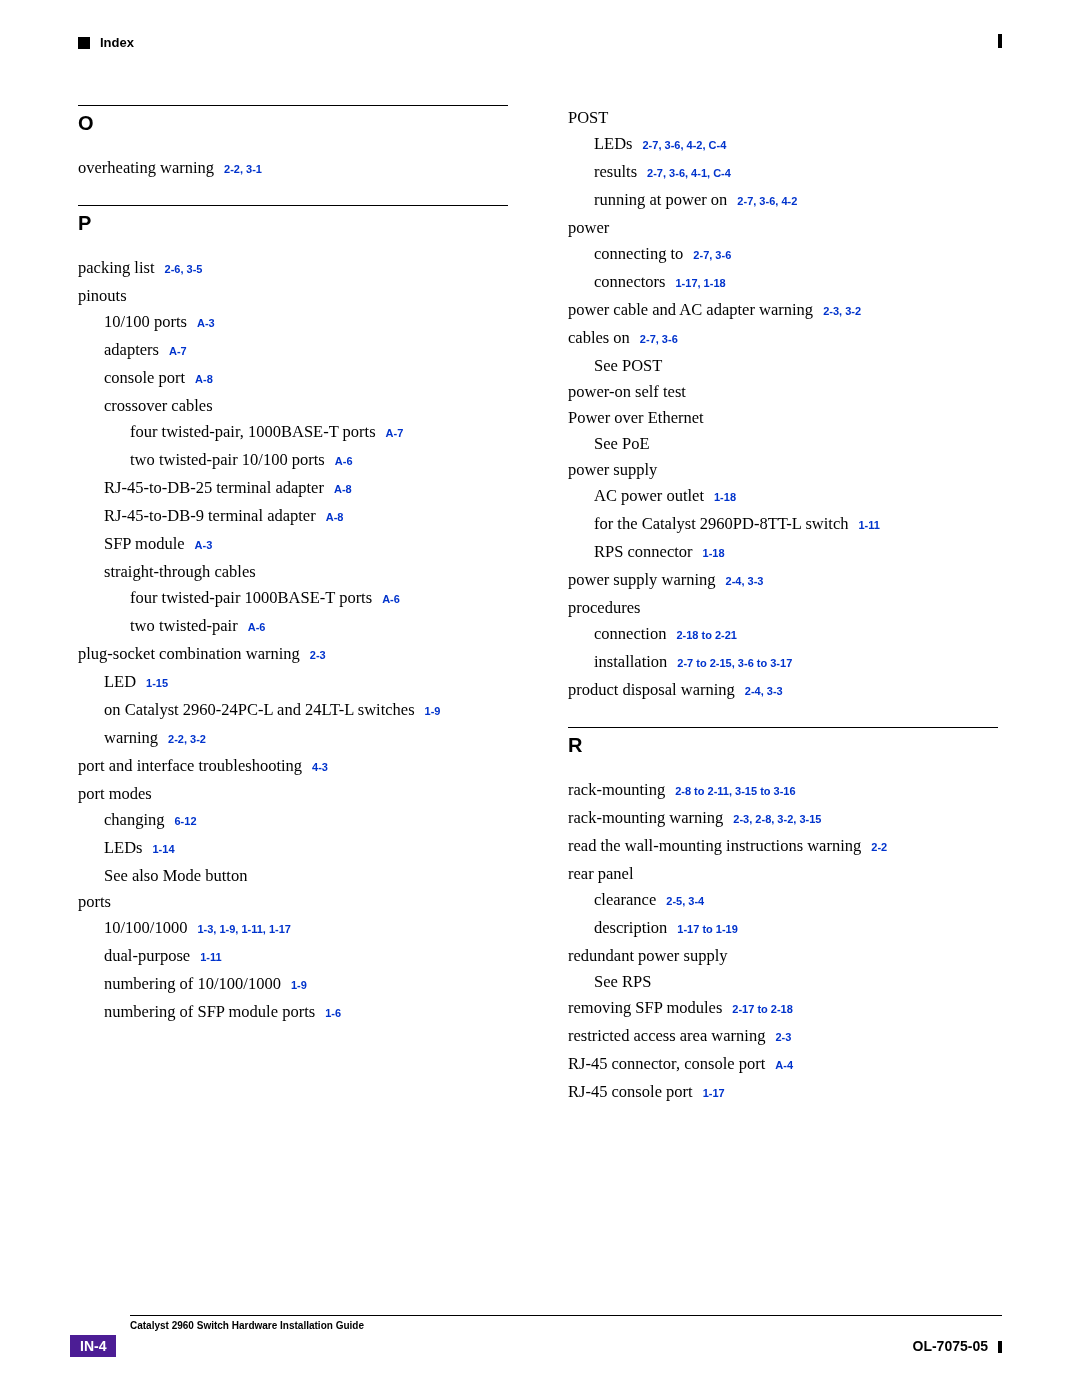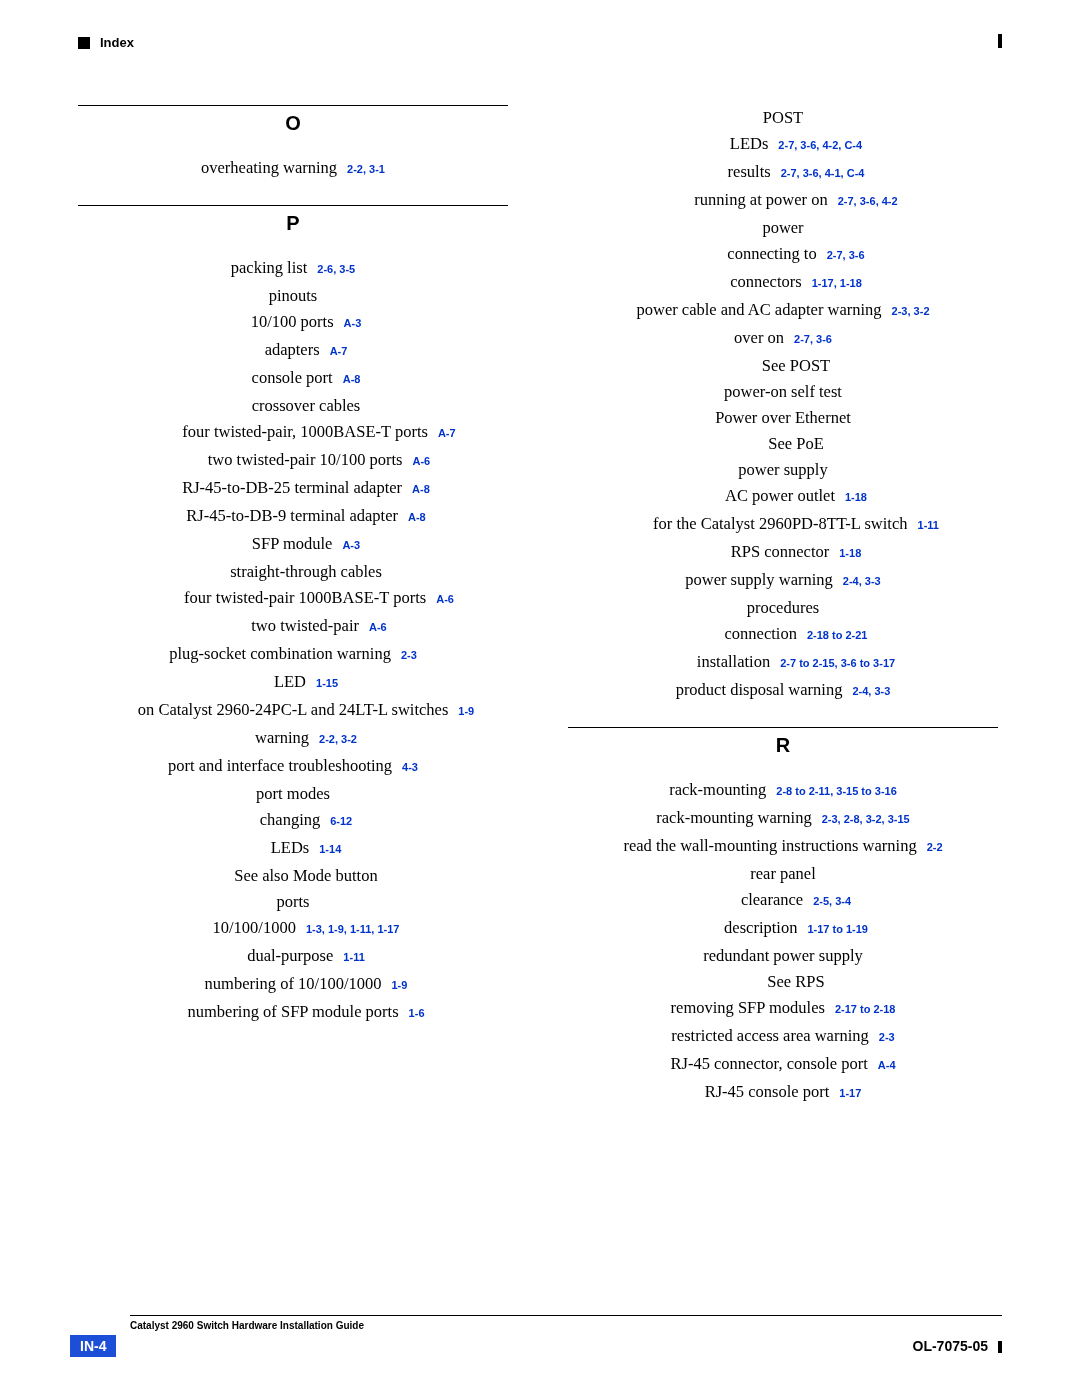--- a/index.html
+++ b/index.html
@@ -9,21 +9,20 @@
     font-family: "Times New Roman", Times, serif;
     color: #000;
     width: 1080px;
     height: 1397px;
     position: relative;
     box-sizing: border-box;
   }
   .page {
     padding: 35px 50px 0 78px;
     box-sizing: border-box;
-    text-align: center;
   }
   .header {
     display: flex;
     align-items: center;
     margin-bottom: 55px;
   }
   .header-square {
     width: 12px;
     height: 12px;
     background: #000;
@@ -91,21 +90,21 @@
     font-size: 10px;
     margin-left: 130px;
   }
   .footer-row {
     display: flex;
     justify-content: space-between;
     align-items: center;
     margin: 4px 78px 0 70px;
   }
   .page-num-box {
-    background: #1d4ed8;
+    background: #4c1d95;
     color: #fff;
     font-family: Arial, Helvetica, sans-serif;
     font-weight: bold;
     font-size: 14px;
     padding: 3px 10px;
     display: inline-block;
   }
   .doc-id {
     font-family: Arial, Helvetica, sans-serif;
     font-weight: bold;
@@ -169,21 +168,21 @@
       </div>
     <div class="col" id="col-right">
         <p class="entry i0"><span>POST</span></p>
         <p class="entry i1"><span>LEDs</span><span class="ref">2-7, 3-6, 4-2, C-4</span></p>
         <p class="entry i1"><span>results</span><span class="ref">2-7, 3-6, 4-1, C-4</span></p>
         <p class="entry i1"><span>running at power on</span><span class="ref">2-7, 3-6, 4-2</span></p>
         <p class="entry i0"><span>power</span></p>
         <p class="entry i1"><span>connecting to</span><span class="ref">2-7, 3-6</span></p>
         <p class="entry i1"><span>connectors</span><span class="ref">1-17, 1-18</span></p>
         <p class="entry i0"><span>power cable and AC adapter warning</span><span class="ref">2-3, 3-2</span></p>
-        <p class="entry i0"><span>over on</span><span class="ref">2-7, 3-6</span></p>
+        <p class="entry i0"><span>cables on</span><span class="ref">2-7, 3-6</span></p>
         <p class="entry i1"><span>See POST</span></p>
         <p class="entry i0"><span>power-on self test</span></p>
         <p class="entry i0"><span>Power over Ethernet</span></p>
         <p class="entry i1"><span>See PoE</span></p>
         <p class="entry i0"><span>power supply</span></p>
         <p class="entry i1"><span>AC power outlet</span><span class="ref">1-18</span></p>
         <p class="entry i1"><span>for the Catalyst 2960PD-8TT-L switch</span><span class="ref">1-11</span></p>
         <p class="entry i1"><span>RPS connector</span><span class="ref">1-18</span></p>
         <p class="entry i0"><span>power supply warning</span><span class="ref">2-4, 3-3</span></p>
         <p class="entry i0"><span>procedures</span></p>

